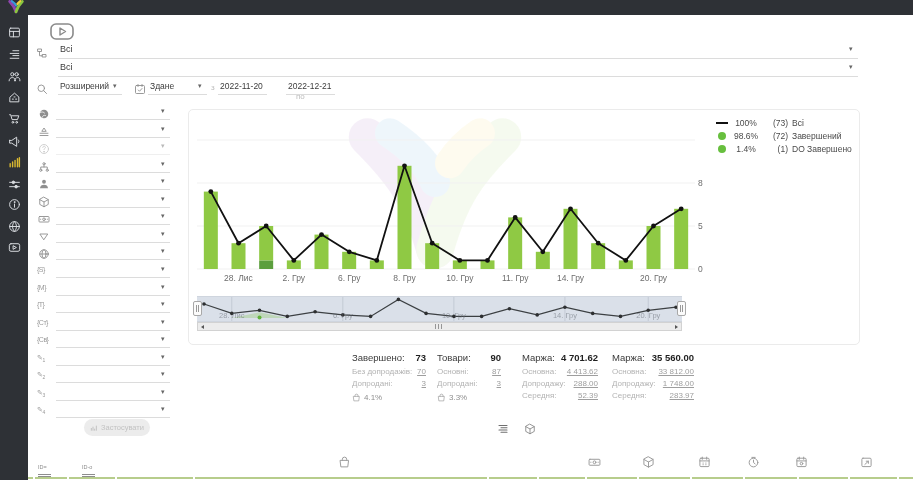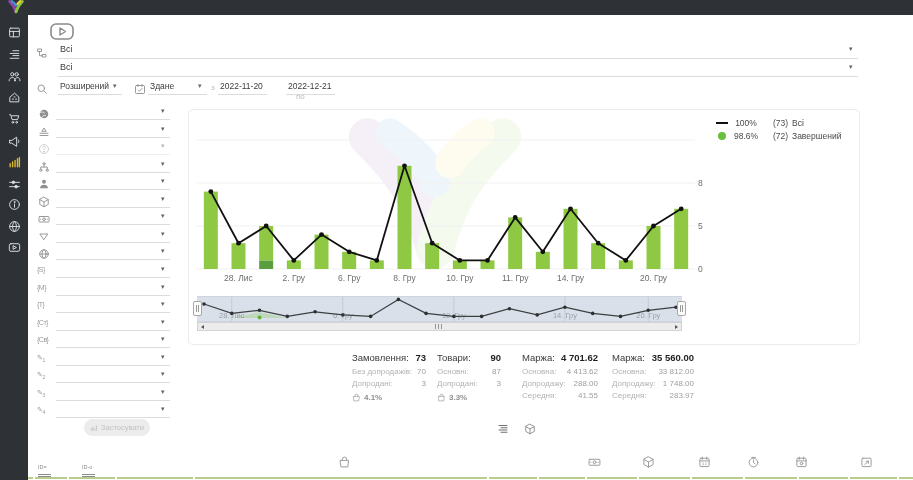--- a/index.html
+++ b/index.html
@@ -42,22 +42,22 @@
   .sb-arrow{position:absolute;top:0;width:9px;height:7px;display:flex;align-items:center;justify-content:center;cursor:pointer;}
   .sb-arrow::after{content:"";border-style:solid;}
   .sb-left::after{border-width:2.5px 3.5px 2.5px 0;border-color:transparent #555 transparent transparent;}
   .sb-right::after{border-width:2.5px 0 2.5px 3.5px;border-color:transparent transparent transparent #555;}
   .sb-grip{position:absolute;left:237px;top:1px;display:flex;gap:2px;}
   .sb-grip i{width:1px;height:5px;background:#969696;}
   .stat-col{position:absolute;top:352px;}
   .stat-head{display:flex;justify-content:space-between;font-size:9.5px;color:#3a3a3a;height:15px;}
   .stat-head .v{font-weight:bold;color:#1f1f1f;}
   .stat-sub{display:flex;justify-content:space-between;font-size:8px;color:#b3b3b3;height:12px;}
-  .stat-sub .v{color:#9e9e9e;}
-  .stat-foot{display:flex;align-items:center;gap:3px;font-size:8px;color:#8f8f8f;height:12px;color:#8f8f8f;font-weight:bold;}
+  .stat-sub .v{color:#9e9e9e;text-decoration:underline;}
+  .stat-foot{display:flex;align-items:center;gap:3px;font-size:8px;color:#8f8f8f;height:12px;color:#8f8f8f;}
   .stat-foot svg{width:9px;height:9px;color:#9a9a9a;}
   .toggle-ic{position:absolute;top:423px;width:12px;height:12px;color:#6f6f6f;cursor:pointer;}
   .toggle-ic svg{width:12px;height:12px;}
   .bottom-ic{position:absolute;top:455px;width:13px;height:14px;color:#9a9a9a;cursor:pointer;}
   .bottom-ic svg{width:13px;height:14px;}
   .id-ic{font-size:5.5px;color:#8d8d8d;line-height:5px;text-align:left;width:14px;}
   .id-ic .bars{margin-top:1px;}
   .id-ic .bars i{display:block;height:1px;background:#8d8d8d;margin-top:1px;}
   .greenline{position:absolute;top:477px;left:28px;width:885px;height:2px;background:#b7cd8c;}
   .greenline i{position:absolute;top:0;width:2px;height:2px;background:#fff;}
@@ -338,20 +338,28 @@
         <span class="leg-cnt">(73)</span>
         <span>Всі</span>
       </div>
       <div class="leg-row">
         <span class="leg-sw">
           <span class="leg-dot" style="background:#67bf3e;"></span>
         </span>
         <span class="leg-pct">98.6%</span>
         <span class="leg-cnt">(72)</span>
         <span>Завершений</span>
+      </div>
+      <div class="leg-row">
+        <span class="leg-sw">
+          <span class="leg-dot" style="background:#67bf3e;"></span>
+        </span>
+        <span class="leg-pct">1.4%</span>
+        <span class="leg-cnt">(1)</span>
+        <span>DO Завершено</span>
       </div>
     </div>
   <div id="plot" style="position:absolute;left:197px;top:113px;"><svg width="498" height="166" viewBox="0 0 498 166">
         <line x1="0" y1="156" x2="498" y2="156" stroke="#f1f1f1" stroke-width="1"></line>
         <line x1="0" y1="113" x2="498" y2="113" stroke="#f1f1f1" stroke-width="1"></line>
         <line x1="0" y1="70" x2="498" y2="70" stroke="#f1f1f1" stroke-width="1"></line>
         <line x1="0" y1="27" x2="498" y2="27" stroke="#f1f1f1" stroke-width="1"></line>
         <rect x="6.833333333333334" y="78.60000000000001" width="14" height="77.39999999999999" fill="#8fc944"></rect>
         <rect x="34.5" y="130.2" width="14" height="25.799999999999997" fill="#8fc944"></rect>
         <rect x="62.16666666666667" y="147.4" width="14" height="8.6" fill="#5b9e3d"></rect>
@@ -454,21 +462,21 @@
     <span class="sb-grip">
         <i></i>
         <i></i>
         <i></i>
       </span>
   </div>
 
   <div id="stats">
       <div class="stat-col" style="left: 352px; width: 74px;">
         <div class="stat-head">
-          <span>Замовлення:</span>
+          <span>Завершено:</span>
           <span class="v">73</span>
         </div>
         <div class="stat-sub">
           <span>Без допродажів:</span>
           <span class="v">70</span>
         </div>
         <div class="stat-sub">
           <span>Допродані:</span>
           <span class="v">3</span>
         </div>
@@ -513,21 +521,21 @@
         <div class="stat-sub">
           <span>Основна:</span>
           <span class="v">4 413.62</span>
         </div>
         <div class="stat-sub">
           <span>Допродажу:</span>
           <span class="v">288.00</span>
         </div>
         <div class="stat-sub">
           <span>Середня:</span>
-          <span class="v">41.55</span>
+          <span class="v">52.39</span>
         </div>
       </div>
       <div class="stat-col" style="left: 612px; width: 82px;">
         <div class="stat-head">
           <span>Маржа:</span>
           <span class="v">35 560.00</span>
         </div>
         <div class="stat-sub">
           <span>Основна:</span>
           <span class="v">33 812.00</span>

